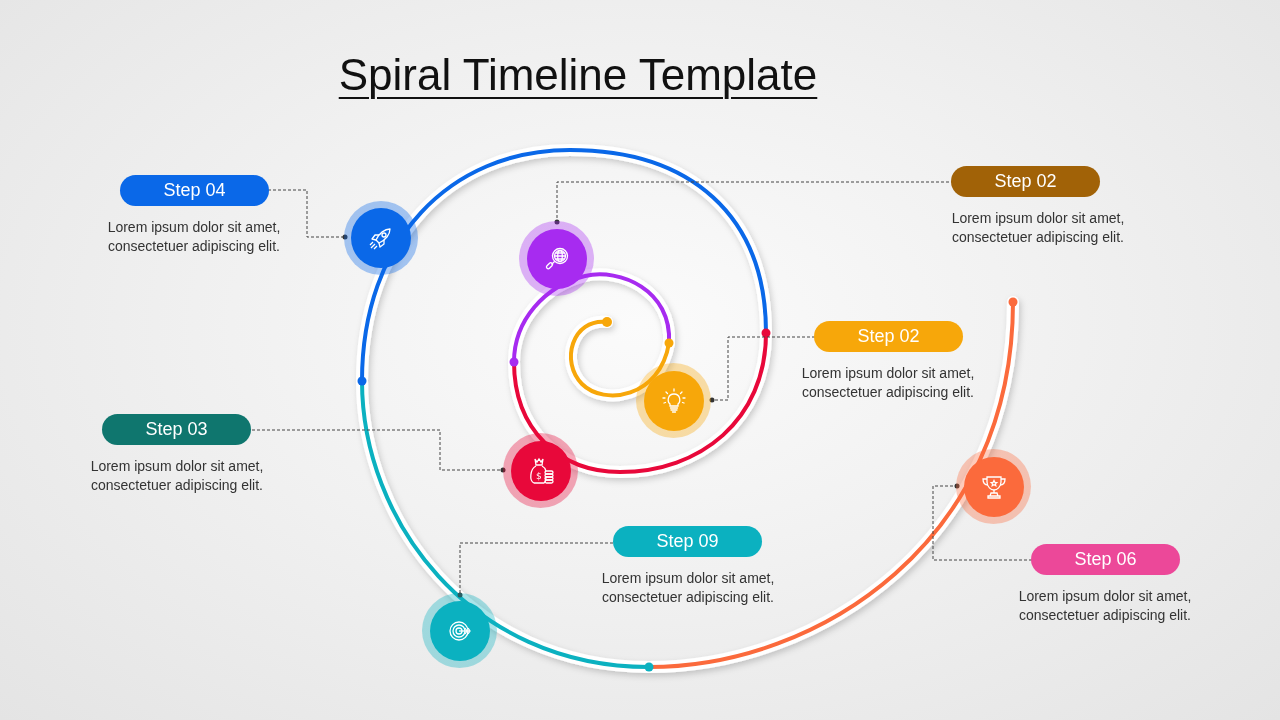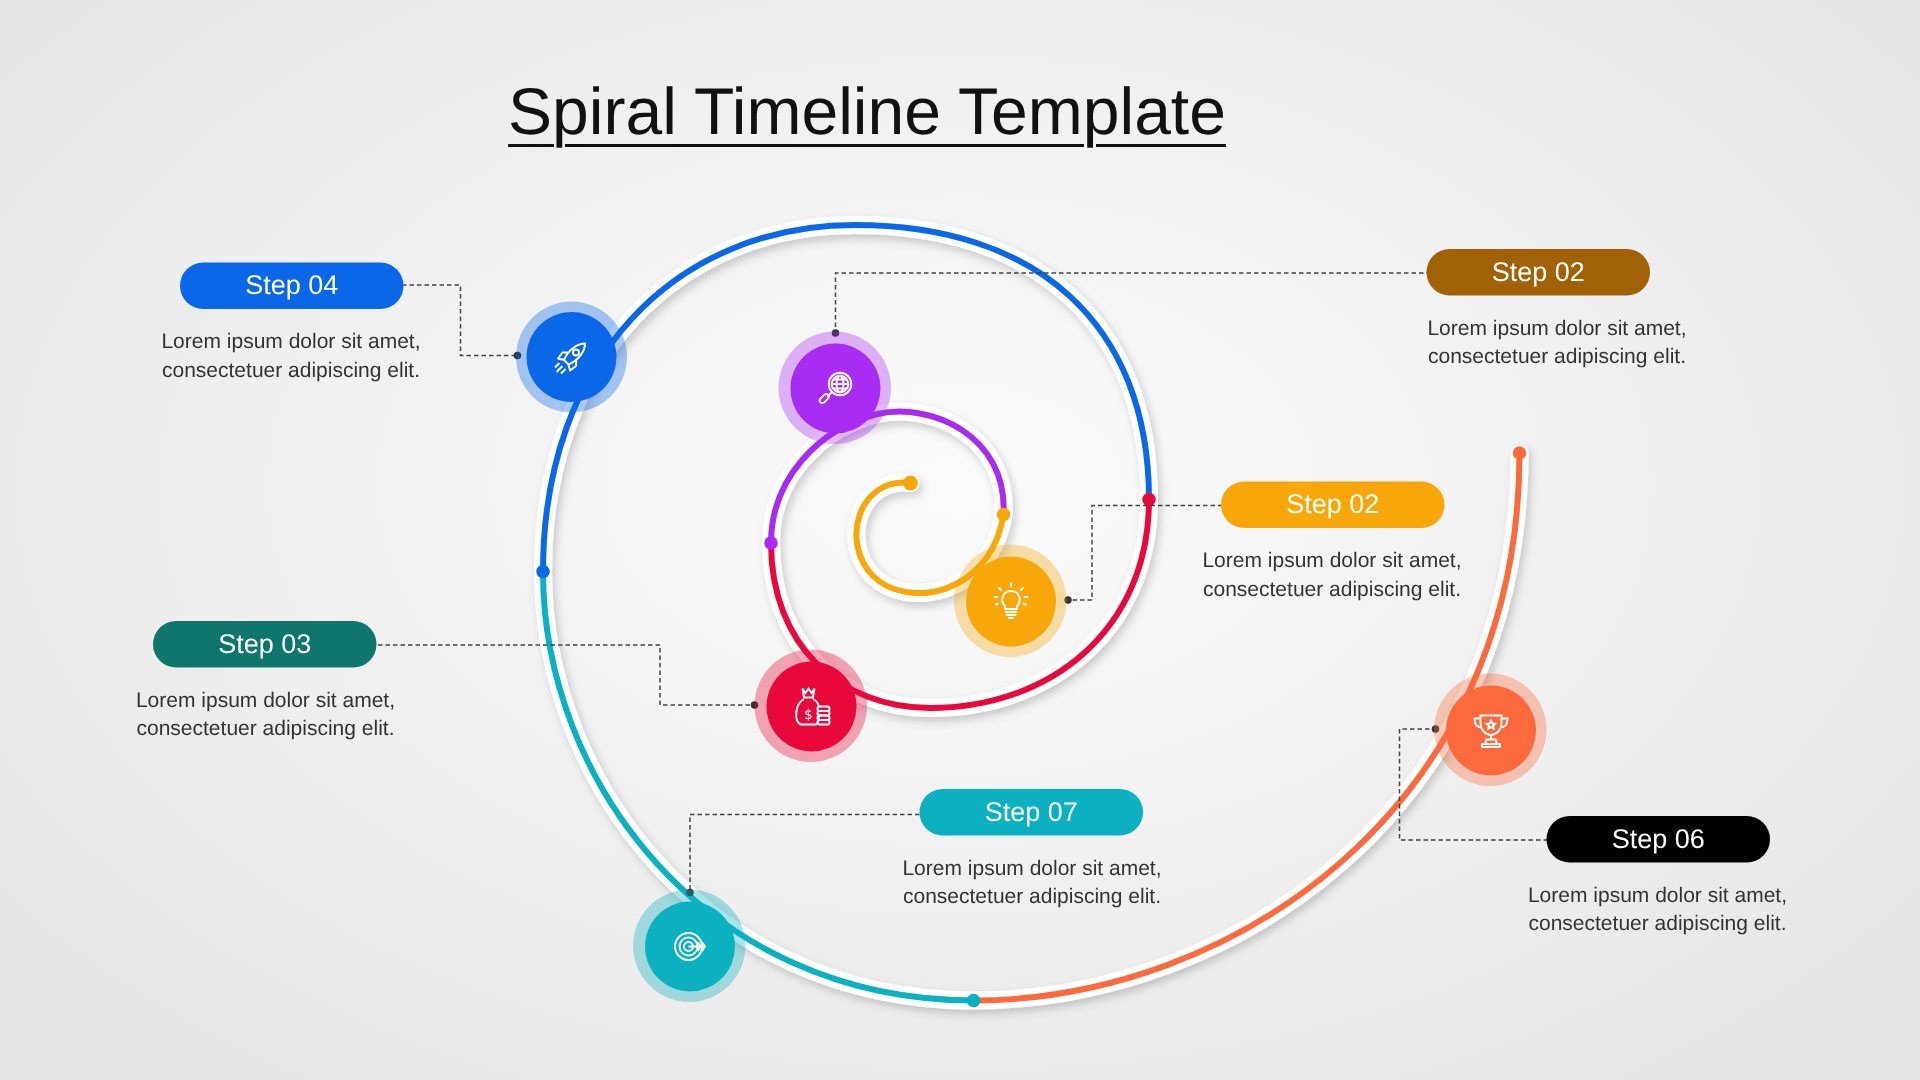--- a/index.html
+++ b/index.html
@@ -178,23 +178,23 @@
   <div>Lorem ipsum dolor sit amet,</div>
   <div>consectetuer adipiscing elit.</div>
 </div>
 
 <div class="pill" style="left:102px;top:414px;background:#0f766e;">Step 03</div>
 <div class="desc center" style="left:67px;top:457px;">
   <div>Lorem ipsum dolor sit amet,</div>
   <div>consectetuer adipiscing elit.</div>
 </div>
 
-<div class="pill" style="left:613px;top:526px;background:#0BB1C0;">Step 07</div>
+<div class="pill" style="left:613px;top:526px;background:#0BB1C0;">Step 09</div>
 <div class="desc center" style="left:578px;top:569px;">
   <div>Lorem ipsum dolor sit amet,</div>
   <div>consectetuer adipiscing elit.</div>
 </div>
 
-<div class="pill" style="left:1031px;top:544px;background:#000000;">Step 06</div>
+<div class="pill" style="left:1031px;top:544px;background:#ec4899;">Step 06</div>
 <div class="desc center" style="left:995px;top:587px;">
   <div>Lorem ipsum dolor sit amet,</div>
   <div>consectetuer adipiscing elit.</div>
 </div>
 
 </body></html>

